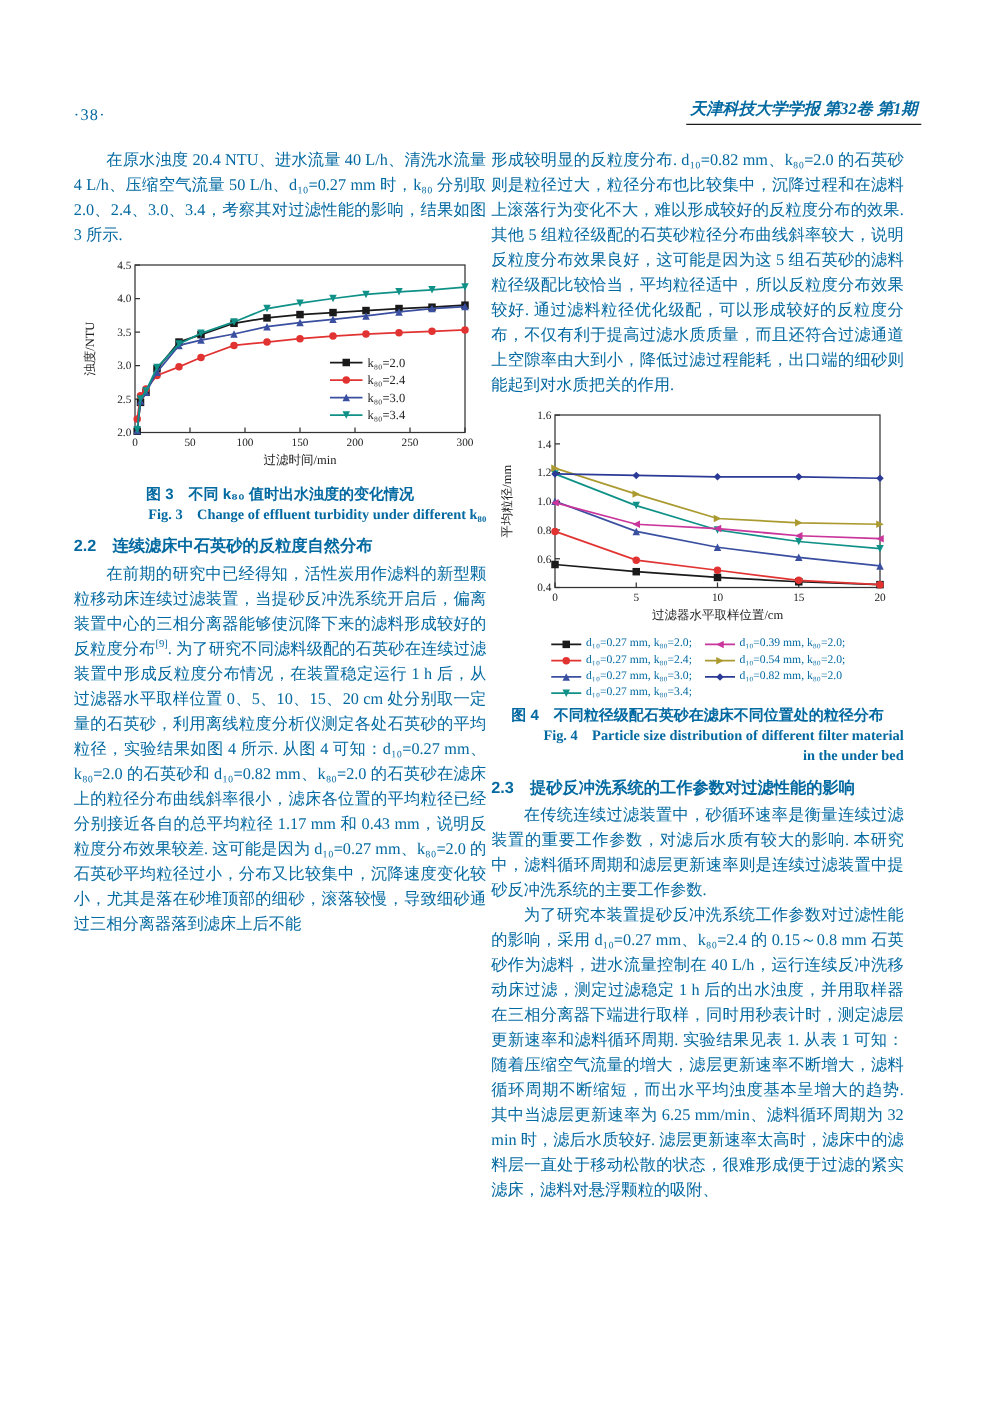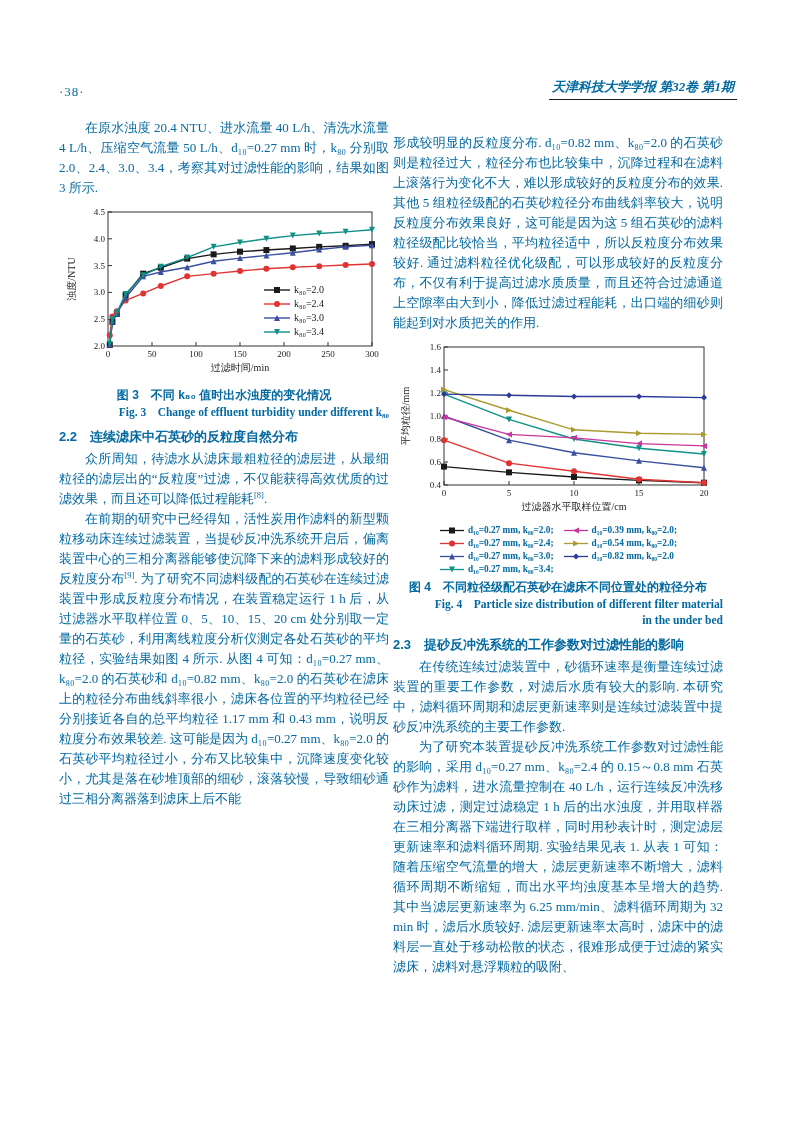--- a/index.html
+++ b/index.html
@@ -6,33 +6,33 @@
   .page{width:793px;height:1123px;position:relative;background:#ffffff;margin:0 auto;
         font-family:"Liberation Serif","DejaVu Serif",serif;color:#0369a1;overflow:hidden;}
   .header{position:absolute;top:78px;left:59px;right:56px;display:flex;
           justify-content:space-between;align-items:flex-end;font-size:13px;}
   .page-number{letter-spacing:1px;}
   .journal-ref{font-weight:bold;font-style:italic;border-bottom:1.5px solid #1c1c1c;
                padding:0 3px 3px;}
   .columns{position:absolute;top:118px;left:59px;display:flex;gap:4px;}
   .col{width:330px;font-size:13px;line-height:20px;text-align:justify;text-justify:inter-ideograph;}
   .para{margin:0;text-indent:2em;}
-  .para.no-indent{text-indent:0;margin-top:15px;}
+  .para.no-indent{text-indent:0;}
   .para sup{font-size:8.5px;line-height:0;}
   .section-heading{font-family:"Liberation Sans","DejaVu Sans",sans-serif;
                    font-weight:bold;font-size:13px;margin:3px 0 2px;text-indent:0;}
   .chart{display:block;margin:8px auto 0;}
   .fig-caption-cn{text-align:center;font-weight:bold;font-size:12px;line-height:17px;
                   font-family:"Liberation Sans","DejaVu Sans",sans-serif;margin-top:3px;}
   .fig-caption-en{text-align:right;font-weight:bold;font-size:11.5px;line-height:16px;}
   .fig-caption-en .cap-line{display:block;}
   .fig4-legend{display:grid;grid-template-rows:repeat(4,auto);grid-auto-flow:column;
                justify-content:center;column-gap:9px;row-gap:0;
                font-size:9.3px;line-height:13px;margin-top:1px;}
-  .fig4-legend .item{display:flex;align-items:center;gap:3px;white-space:nowrap;font-weight:bold;}
+  .fig4-legend .item{display:flex;align-items:center;gap:3px;white-space:nowrap;}
   .spacer-sm{height:4px;}
   svg text{font-family:"Liberation Serif","DejaVu Serif",serif;}
 </style>
 </head>
 <body>
 
 <div class="page">
 
   <div class="header">
     <span class="page-number">·38·</span>
@@ -145,21 +145,20 @@
           <text x="230" y="115.3" font-size="10" fill="#222">k₈₀=3.0</text>
           <line x1="200" y1="126" x2="226" y2="126" stroke="#0f9188" stroke-width="1.4"></line>
           <polygon points="213,129 210,123 216,123" fill="#0f9188"></polygon>
           <text x="230" y="129.3" font-size="10" fill="#222">k₈₀=3.4</text>
         </svg>
       <div class="fig-caption-cn">图 3　不同 k₈₀ 值时出水浊度的变化情况</div>
       <div class="fig-caption-en">Fig. 3　Change of effluent turbidity under different k₈₀</div>
       <div class="spacer-sm"></div>
 
       <p class="para section-heading">2.2　连续滤床中石英砂的反粒度自然分布</p>
-      <p class="para">众所周知，待滤水从滤床最粗粒径的滤层进，从最细粒径的滤层出的“反粒度”过滤，不仅能获得高效优质的过滤效果，而且还可以降低过程能耗<sup>[8]</sup>.</p>
       <p class="para">在前期的研究中已经得知，活性炭用作滤料的新型颗粒移动床连续过滤装置，当提砂反冲洗系统开启后，偏离装置中心的三相分离器能够使沉降下来的滤料形成较好的反粒度分布<sup>[9]</sup>. 为了研究不同滤料级配的石英砂在连续过滤装置中形成反粒度分布情况，在装置稳定运行 1 h 后，从过滤器水平取样位置 0、5、10、15、20 cm 处分别取一定量的石英砂，利用离线粒度分析仪测定各处石英砂的平均粒径，实验结果如图 4 所示. 从图 4 可知：d₁₀=0.27 mm、k₈₀=2.0 的石英砂和 d₁₀=0.82 mm、k₈₀=2.0 的石英砂在滤床上的粒径分布曲线斜率很小，滤床各位置的平均粒径已经分别接近各自的总平均粒径 1.17 mm 和 0.43 mm，说明反粒度分布效果较差. 这可能是因为 d₁₀=0.27 mm、k₈₀=2.0 的石英砂平均粒径过小，分布又比较集中，沉降速度变化较小，尤其是落在砂堆顶部的细砂，滚落较慢，导致细砂通过三相分离器落到滤床上后不能</p>
     </div>
 
     <div class="col">
       <p class="para no-indent">形成较明显的反粒度分布. d₁₀=0.82 mm、k₈₀=2.0 的石英砂则是粒径过大，粒径分布也比较集中，沉降过程和在滤料上滚落行为变化不大，难以形成较好的反粒度分布的效果. 其他 5 组粒径级配的石英砂粒径分布曲线斜率较大，说明反粒度分布效果良好，这可能是因为这 5 组石英砂的滤料粒径级配比较恰当，平均粒径适中，所以反粒度分布效果较好. 通过滤料粒径优化级配，可以形成较好的反粒度分布，不仅有利于提高过滤水质质量，而且还符合过滤通道上空隙率由大到小，降低过滤过程能耗，出口端的细砂则能起到对水质把关的作用.</p>
 
       <svg class="chart" width="320" height="182" viewBox="0 0 320 182">
           <rect x="46" y="6" width="260" height="138" fill="none" stroke="#333" stroke-width="1"></rect>
           <line x1="46" y1="144" x2="46" y2="140" stroke="#333" stroke-width="1"></line>
           <text x="46" y="155" text-anchor="middle" font-size="9" fill="#222">0</text>

